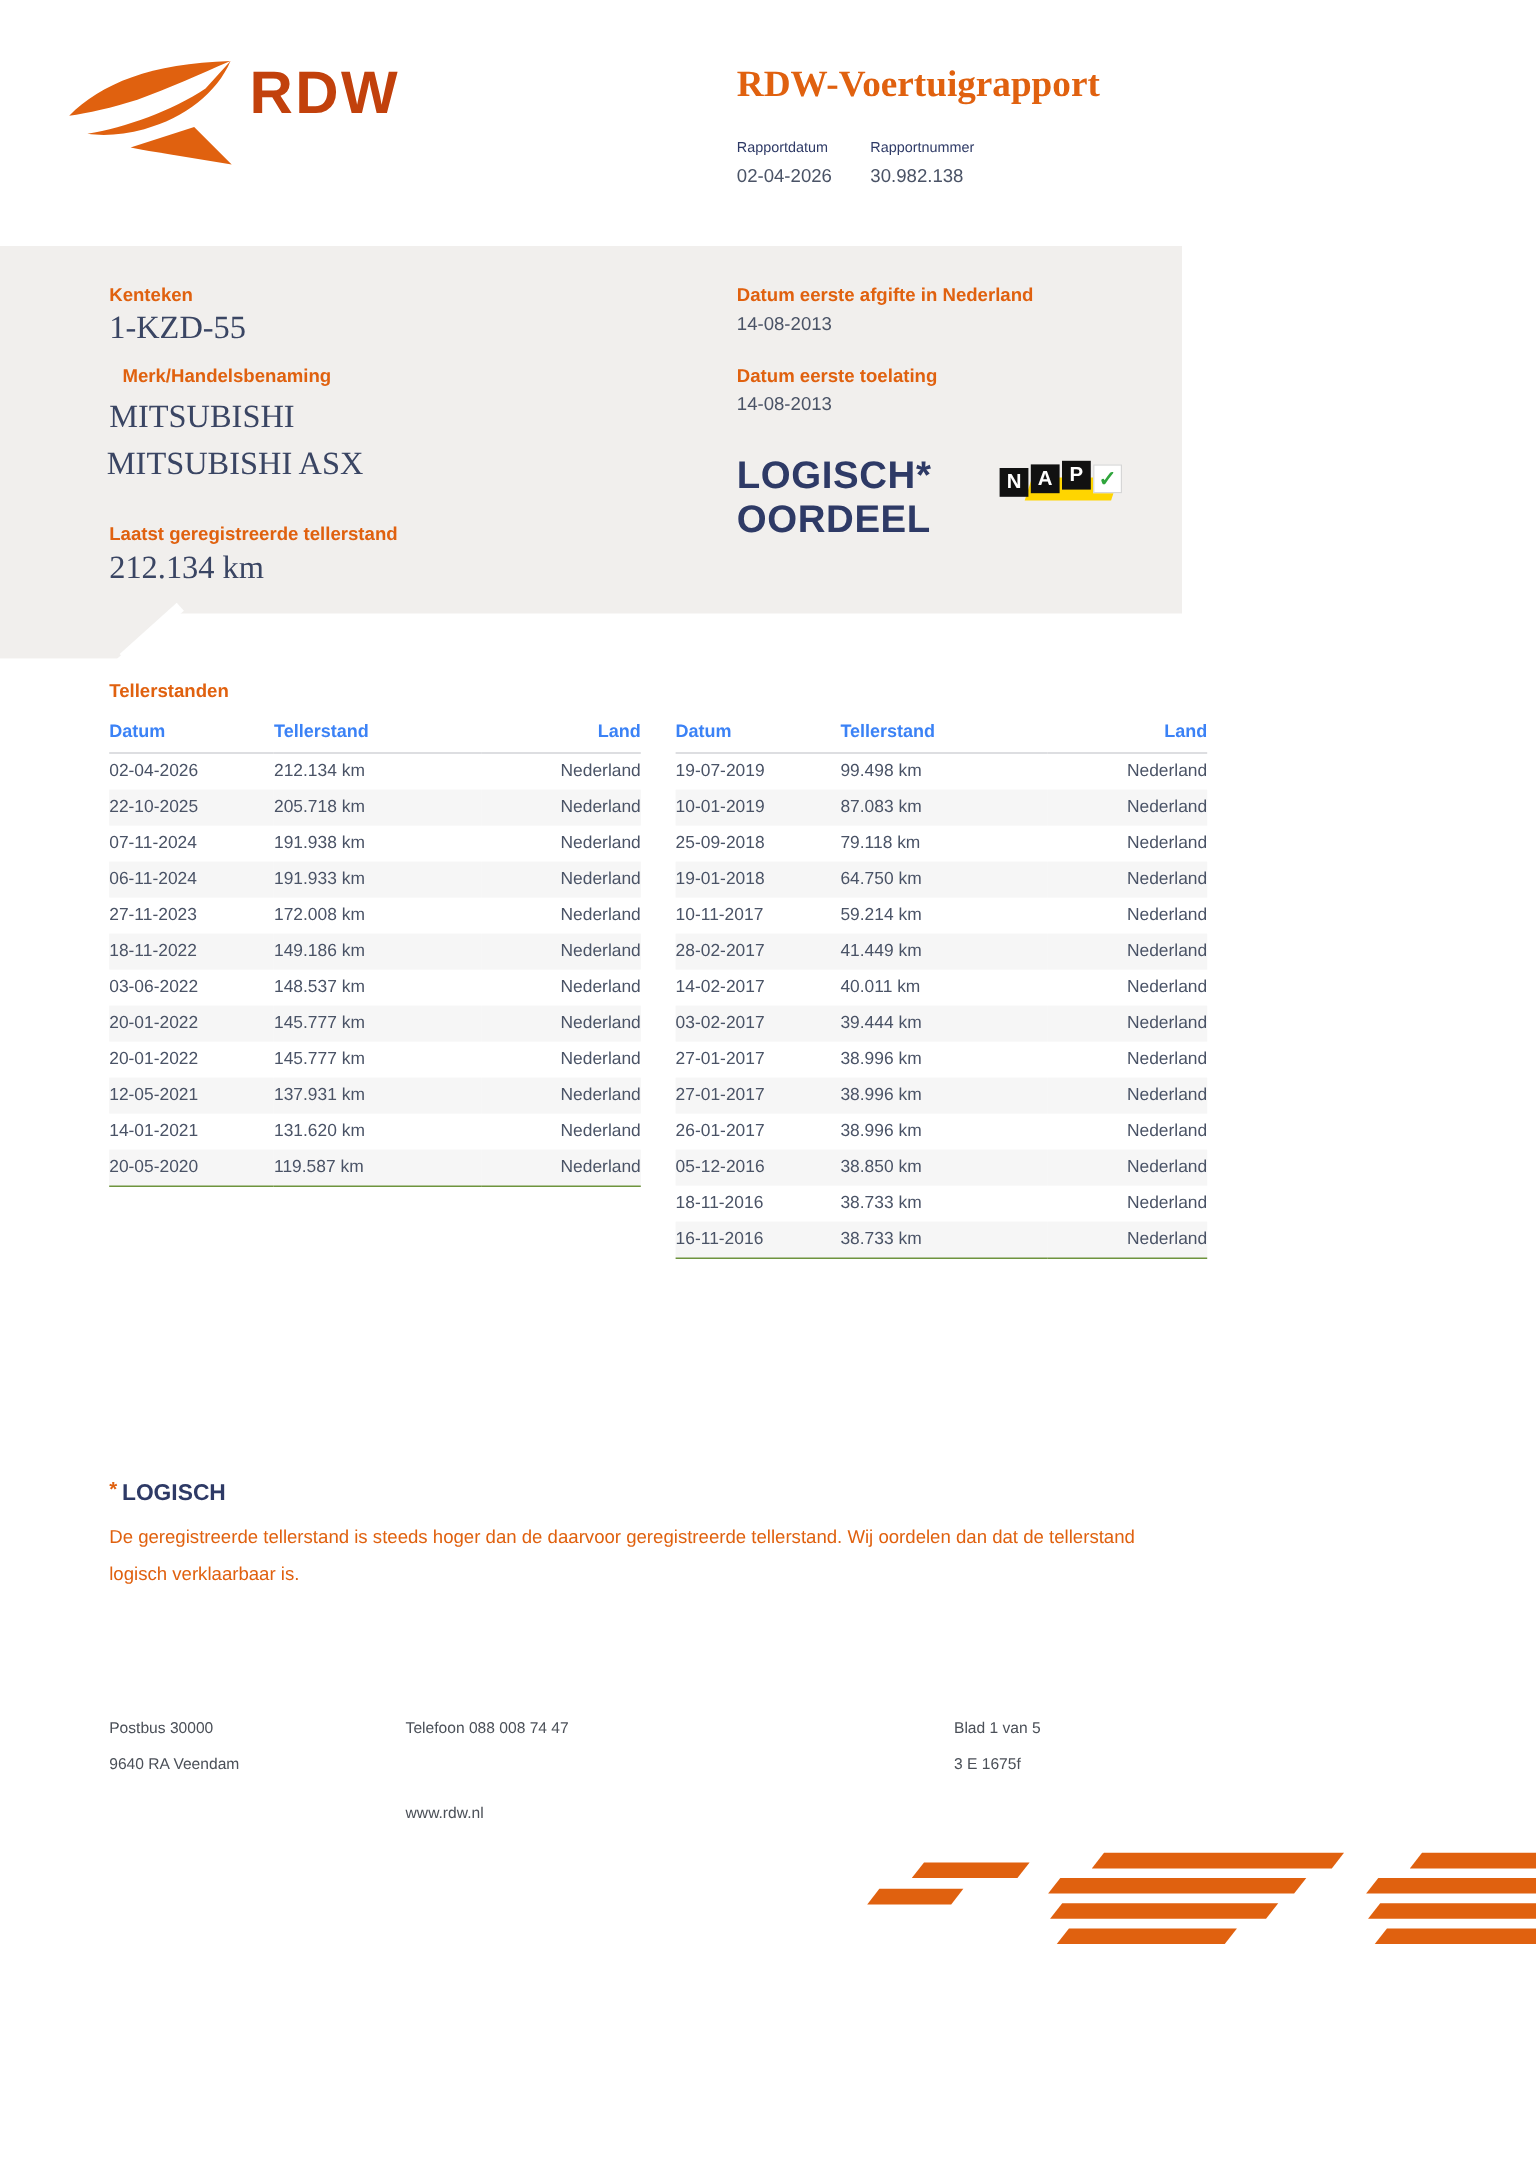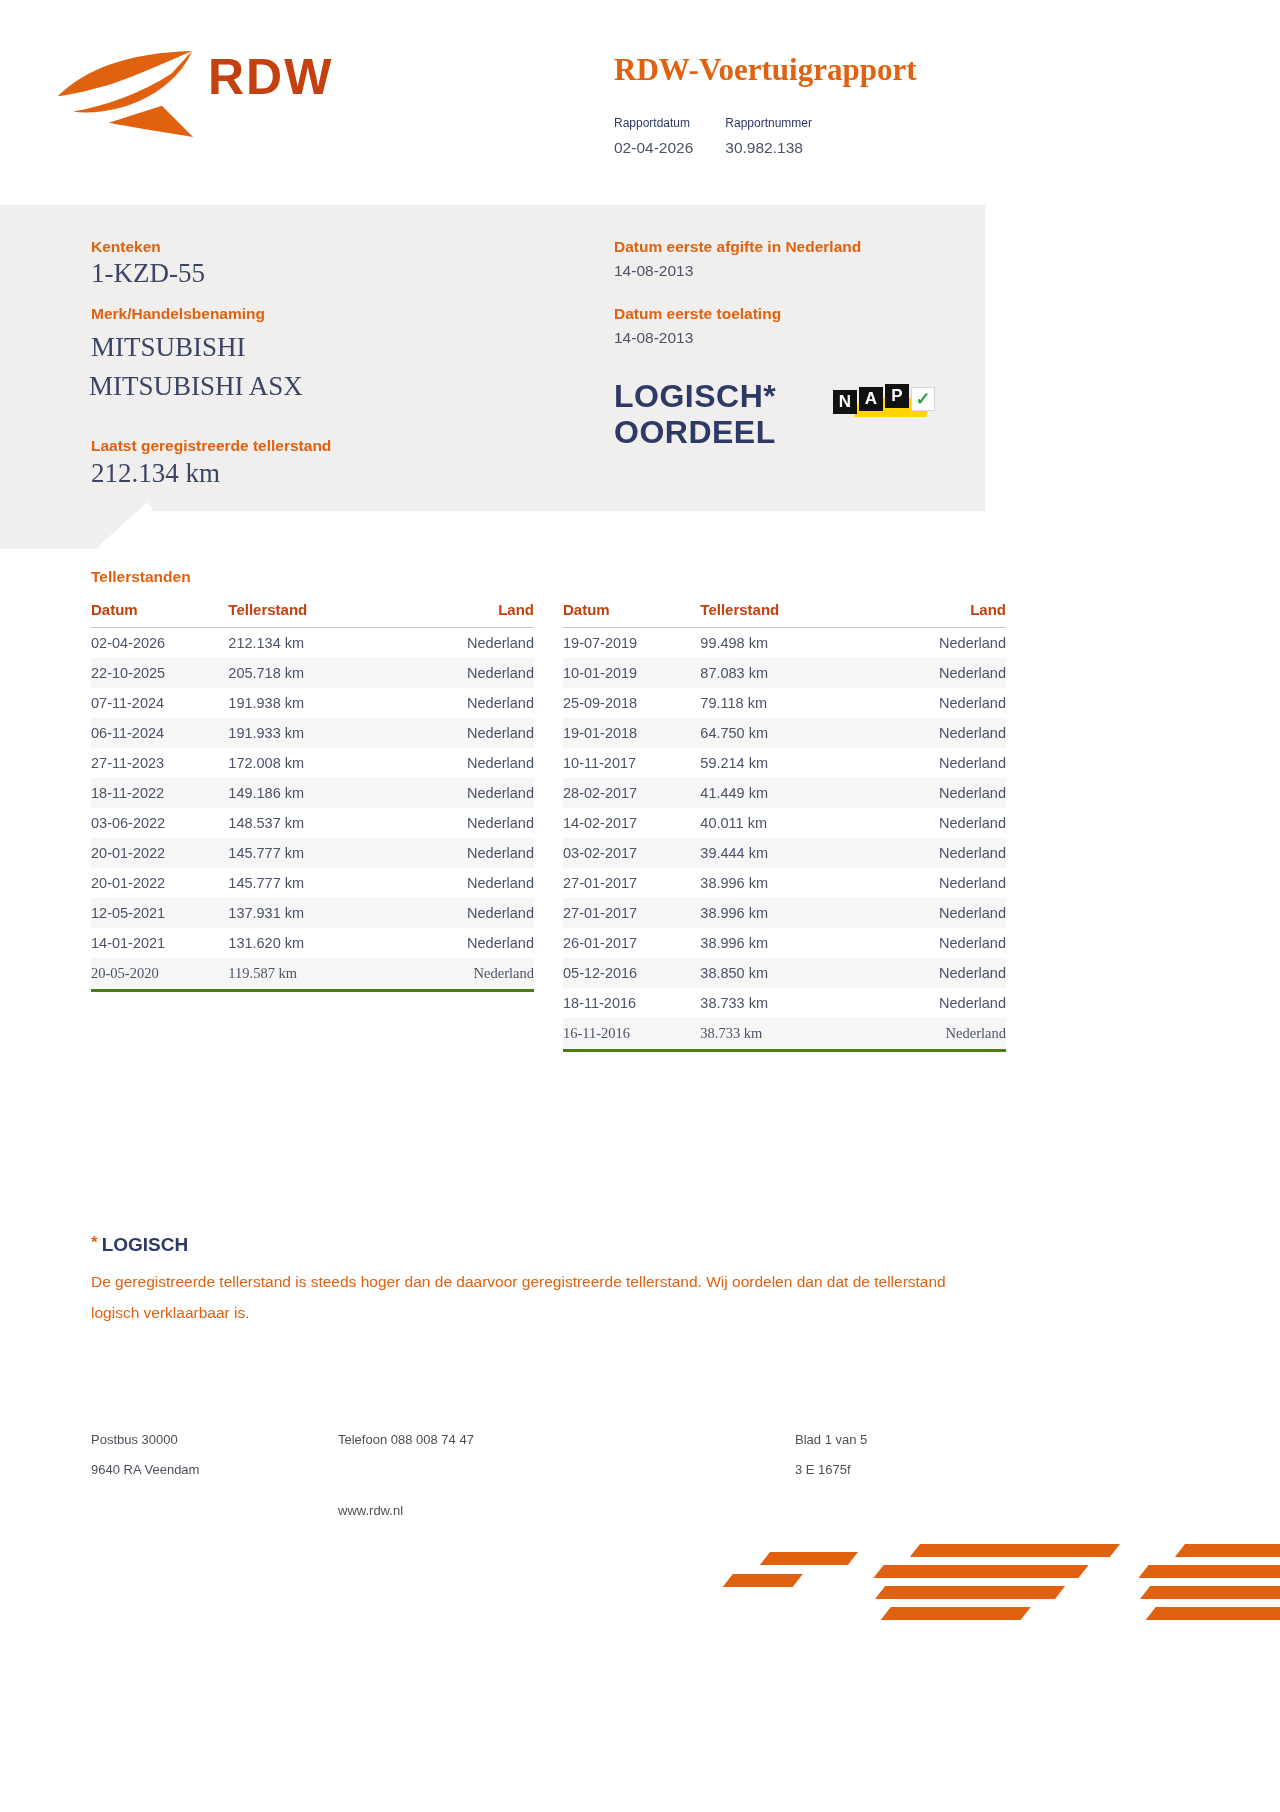--- a/index.html
+++ b/index.html
@@ -64,27 +64,27 @@
     color: #2FA53C; font-weight: bold; font-size: 18px;
     display: flex; align-items: center; justify-content: center;
   }
 
   
   .section-title { position: absolute; left: 91px; top: 568px; font-weight: bold; font-size: 15.5px; color: #E0610F; }
   table.tbl { position: absolute; top: 595px; width: 443px; border-collapse: collapse; font-size: 14.5px; color: #4A5366; }
   .tbl-left { left: 91px; }
   .tbl-right { left: 563px; }
   .tbl th {
-    text-align: left; font-weight: bold; color: #c2410c;
+    text-align: left; font-weight: bold; color: #3b82f6;
     padding: 6px 0 9px 0; border-bottom: 1px solid #c7c9ce; font-size: 15px;
   }
   .tbl th.col-land, .tbl td.cell-land { text-align: right; }
   .tbl td { padding: 7px 0; }
   .tbl tbody tr:nth-child(even) { background: #f6f6f6; }
-  .tbl tbody tr:last-child td { border-bottom: 3px solid #4d7c0f; font-family: Liberation Serif, serif; }
+  .tbl tbody tr:last-child td { border-bottom: 1px solid #4d7c0f; }
 
   
   .expl-title { position: absolute; left: 91px; top: 1234px; font-size: 19px; font-weight: bold; color: #2E3A66; }
   .expl-title .star { color: #E0610F; position: relative; top: -3px; margin-right: 4px; font-size: 17px; }
   .expl-body {
     position: absolute; left: 91px; top: 1266px; width: 862px;
     color: #E0610F; font-size: 15.5px; line-height: 2.0;
   }
 
   
@@ -122,21 +122,21 @@
       <div class="meta-value">30.982.138</div>
     </div>
   </div>
 
   <div class="panel"></div>
   <div class="panel-slash"></div>
 
   <div class="f-label" style="left:91px; top:238px;">Kenteken</div>
   <div class="f-serif" style="left:91px; top:258px;">1-KZD-55</div>
 
-  <div class="f-label" style="left:91px; top:305px;">Merk/Handelsbenaming</div>
+  <div class="f-label" style="left:102px; top:305px;">Merk/Handelsbenaming</div>
   <div class="f-serif" style="left:91px; top:332px;">MITSUBISHI</div>
   <div class="f-serif" style="left:89px; top:371px;">MITSUBISHI ASX</div>
 
   <div class="f-label" style="left:91px; top:437px;">Laatst geregistreerde tellerstand</div>
   <div class="f-serif" style="left:91px; top:458px;">212.134 km</div>
 
   <div class="f-label" style="left:614px; top:238px;">Datum eerste afgifte in Nederland</div>
   <div class="f-value" style="left:614px; top:262px;">14-08-2013</div>
 
   <div class="f-label" style="left:614px; top:305px;">Datum eerste toelating</div>

